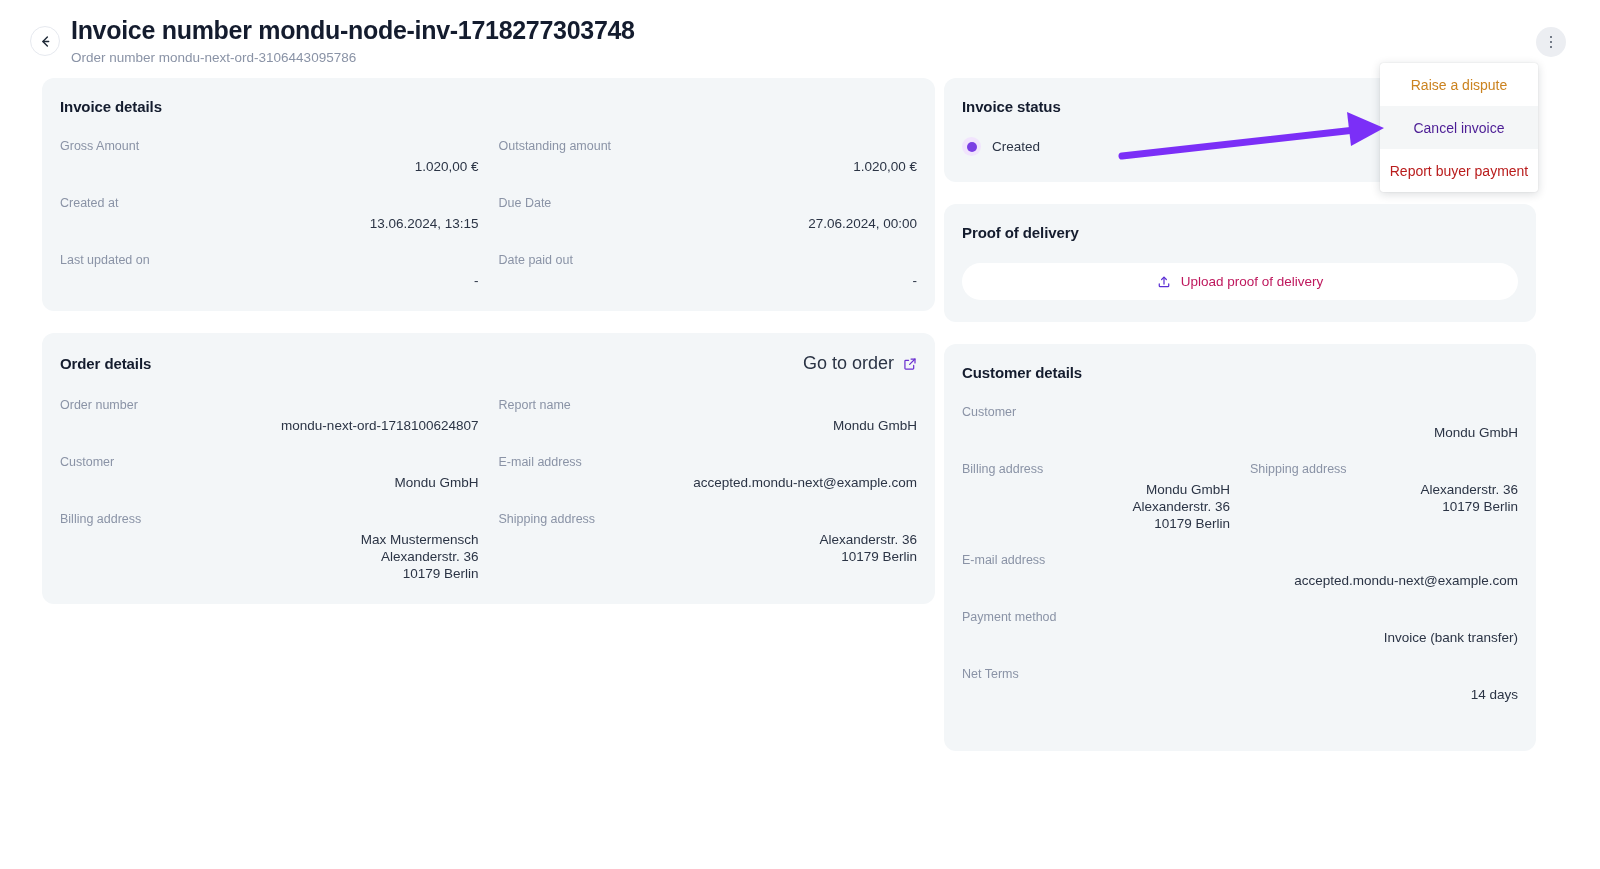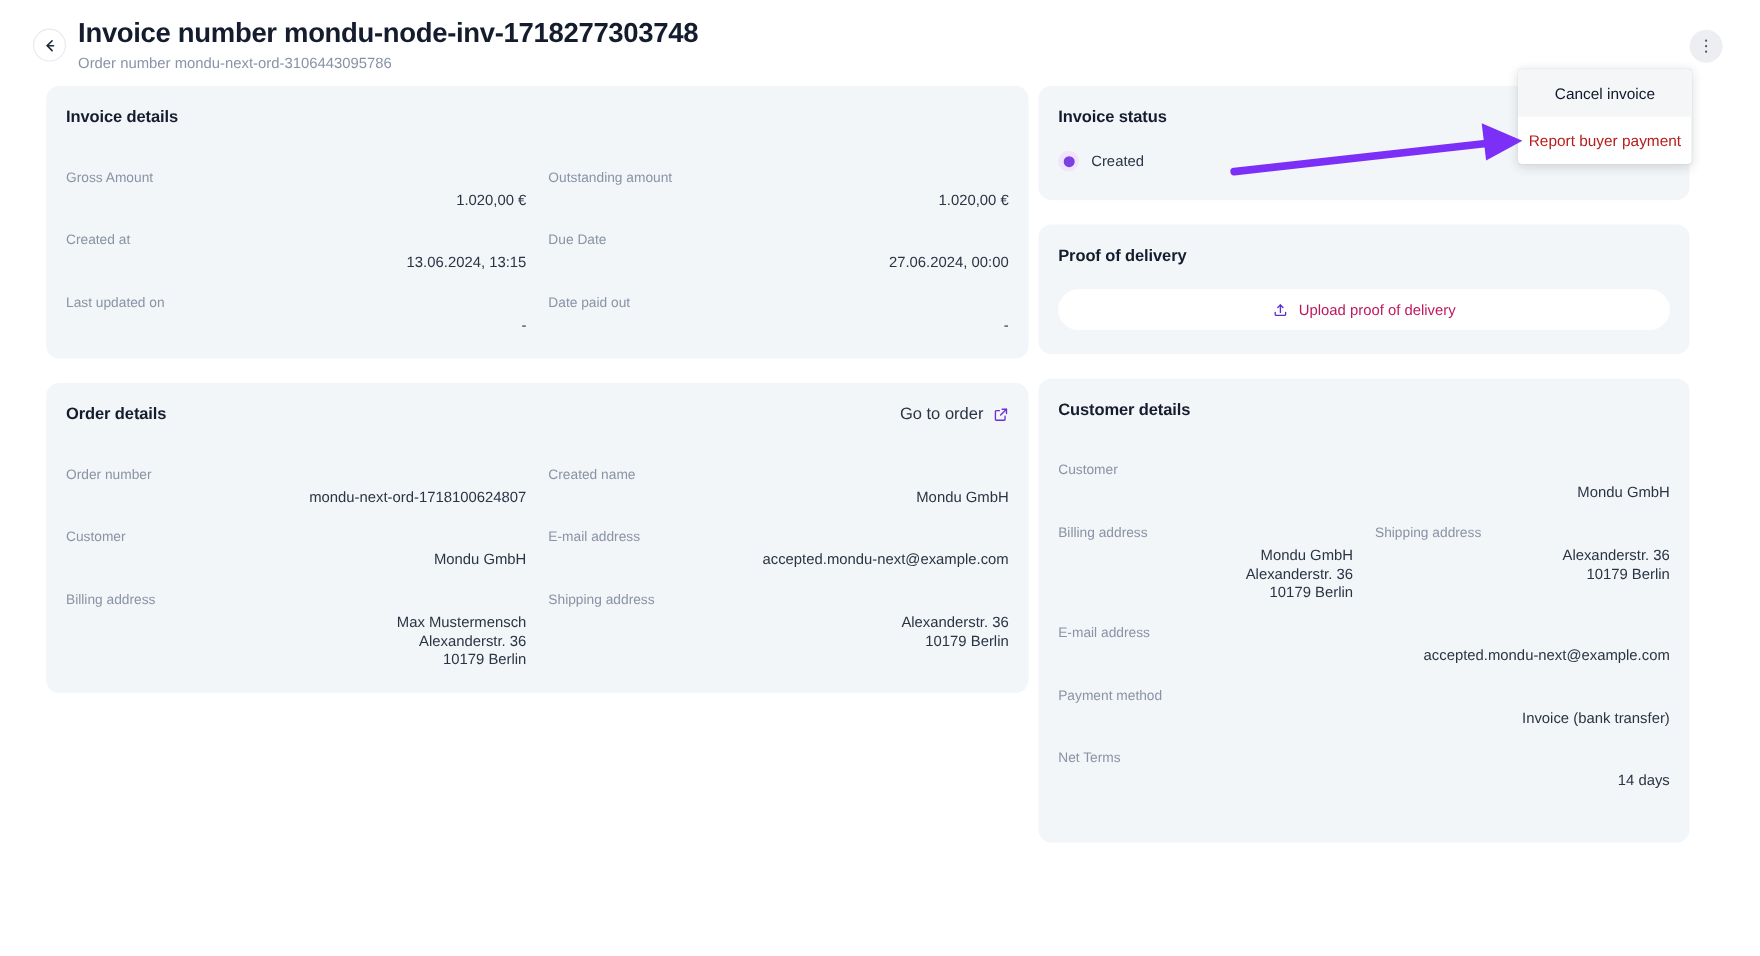--- a/index.html
+++ b/index.html
@@ -94,21 +94,21 @@
     align-items: center;
     justify-content: space-between;
   }
 
   
   .fields {
     display: grid;
     grid-template-columns: 1fr 1fr;
     row-gap: 19px;
     column-gap: 12px;
-    margin-top: 38px;
+    margin-top: 23px;
     gap: 20px;
   }
   .fields.cols-right { grid-template-columns: 1fr 1fr; }
   .field-label {
     font-size: 12.5px;
     color: #8a93a6;
     line-height: 17px;
     margin-bottom: 3px;
   }
   .field-value {
@@ -116,21 +116,21 @@
     color: #2b3445;
     line-height: 17px;
     white-space: pre-line;
     text-align: right;
   }
   .field.full { grid-column: 1 / -1; }
 
   
   .go-to-order {
     display: flex; align-items: center; gap: 9px;
-    font-size: 15px;
+    font-size: 18px;
     color: #2b3445;
     cursor: pointer;
   }
   .go-to-order svg { display: block; }
 
   
   .status-row {
     display: flex; align-items: center; gap: 11px;
     margin-top: 22px;
   }
@@ -185,21 +185,21 @@
   .menu-item {
     height: 43px;
     display: flex;
     align-items: center;
     justify-content: center;
     font-size: 14px;
     cursor: pointer;
     white-space: nowrap;
   }
   .menu-item.dispute { color: #cb8320; }
-  .menu-item.cancel  { color: #0f172a; background: #f4f6f7; }
+  .menu-item.cancel  { color: #4c1d95; background: #f4f6f7; }
   .menu-item.report  { color: #b91c1c; }
 
   
   .annotation {
     position: absolute;
     left: 0; top: 0;
     width: 1600px; height: 869px;
     pointer-events: none;
     z-index: 60;
   }
@@ -279,21 +279,21 @@
             </svg>
           </span>
         </div>
       </div>
       <div class="fields">
         <div class="field">
           <div class="field-label">Order number</div>
           <div class="field-value">mondu-next-ord-1718100624807</div>
         </div>
         <div class="field">
-          <div class="field-label">Created name</div>
+          <div class="field-label">Report name</div>
           <div class="field-value">Mondu GmbH</div>
         </div>
         <div class="field">
           <div class="field-label">Customer</div>
           <div class="field-value">Mondu GmbH</div>
         </div>
         <div class="field">
           <div class="field-label">E-mail address</div>
           <div class="field-value">accepted.mondu-next@example.com</div>
         </div>
@@ -368,20 +368,21 @@
         <div class="field full">
           <div class="field-label">Net Terms</div>
           <div class="field-value">14 days</div>
         </div>
       </div>
     </div>
   </div>
 </div>
 
 <div class="dropdown">
+  <div class="menu-item dispute">Raise a dispute</div>
   <div class="menu-item cancel">Cancel invoice</div>
   <div class="menu-item report">Report buyer payment</div>
 </div>
 
 <svg class="annotation">
   <g>
     <line x1="1122" y1="156" x2="1355" y2="130" stroke="#7b2ff7" stroke-width="7" stroke-linecap="round"></line>
     <polygon points="1384,128 1347,112 1351,146" fill="#7b2ff7"></polygon>
   </g>
 </svg>

